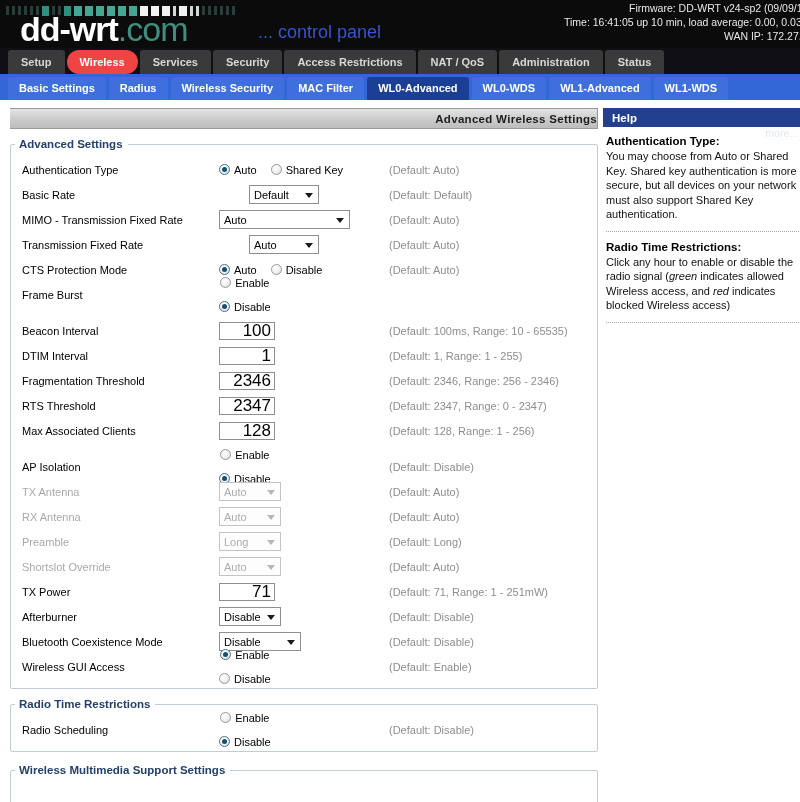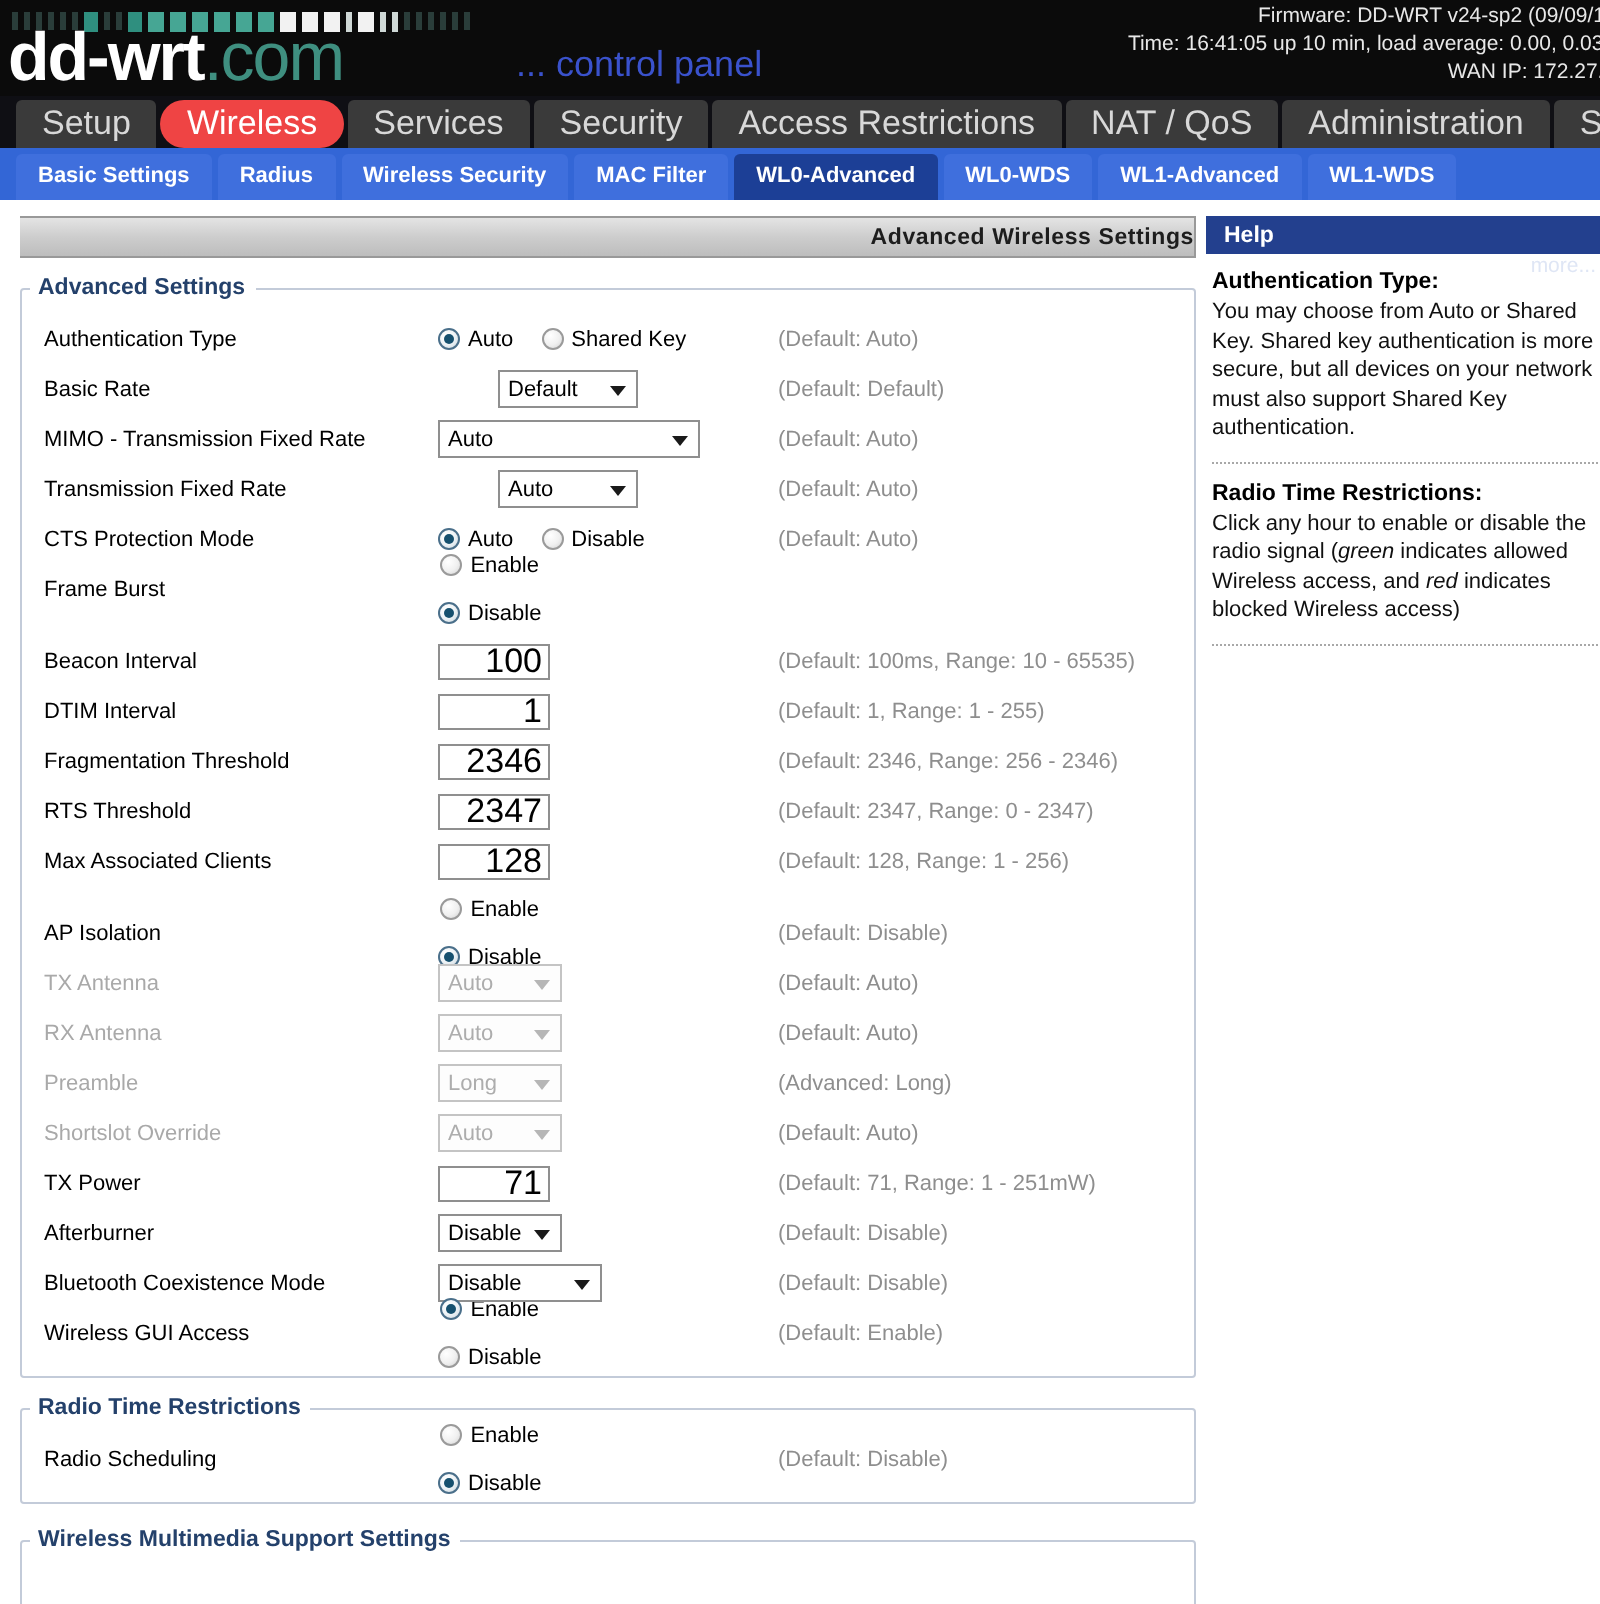--- a/index.html
+++ b/index.html
@@ -33,21 +33,21 @@
     width: 3px; height: 9px;
     background: #2a3d3a;
   }
   #led-strip i.t { background: #2f8f7f; width: 7px; height: 10px; }
   #led-strip i.t2 { background: #46a694; width: 8px; height: 10px; }
   #led-strip i.w { background: #f2f2f2; width: 8px; height: 10px; }
   #led-strip i.s { background: #cfd8d6; width: 3px; height: 10px; }
 
   #logo {
     position: absolute;
-    left: 4px; top: 12px;
+    left: 20px; top: 12px;
     font-size: 34px;
     font-weight: bold;
     letter-spacing: -1px;
     line-height: 34px;
     white-space: nowrap;
   }
   #logo .ddwrt { color: #ffffff; }
   #logo .com { color: #3f8f80; font-weight: normal; }
 
   #cp-label {
@@ -80,22 +80,22 @@
     align-items: flex-end;
     padding-left: 8px;
     gap: 2px;
   }
   #navbar1 .tab {
     height: 24px;
     line-height: 24px;
     padding: 0 13px;
     background: #3a3a3a;
     color: #d8d8d8;
-    font-size: 17px;
-    font-weight: normal;
+    font-size: 11px;
+    font-weight: bold;
     border-top-left-radius: 3px;
     border-top-right-radius: 3px;
     cursor: pointer;
     white-space: nowrap;
     margin-top: 32px;
   }
   #navbar1 .tab.active {
     background: #ef4444;
     color: #ffffff;
     border-radius: 12px;
@@ -566,21 +566,21 @@
       </div>
 
       <div class="row dis">
         <div class="lbl">Preamble</div>
         <div class="ctl">
           <div class="sel w62 dis">
             <span>Long</span>
             <span class="arw"></span>
           </div>
         </div>
-        <div class="def">(Advanced: Long)</div>
+        <div class="def">(Default: Long)</div>
       </div>
 
       <div class="row dis">
         <div class="lbl">Shortslot Override</div>
         <div class="ctl">
           <div class="sel w62 dis">
             <span>Auto</span>
             <span class="arw"></span>
           </div>
         </div>

